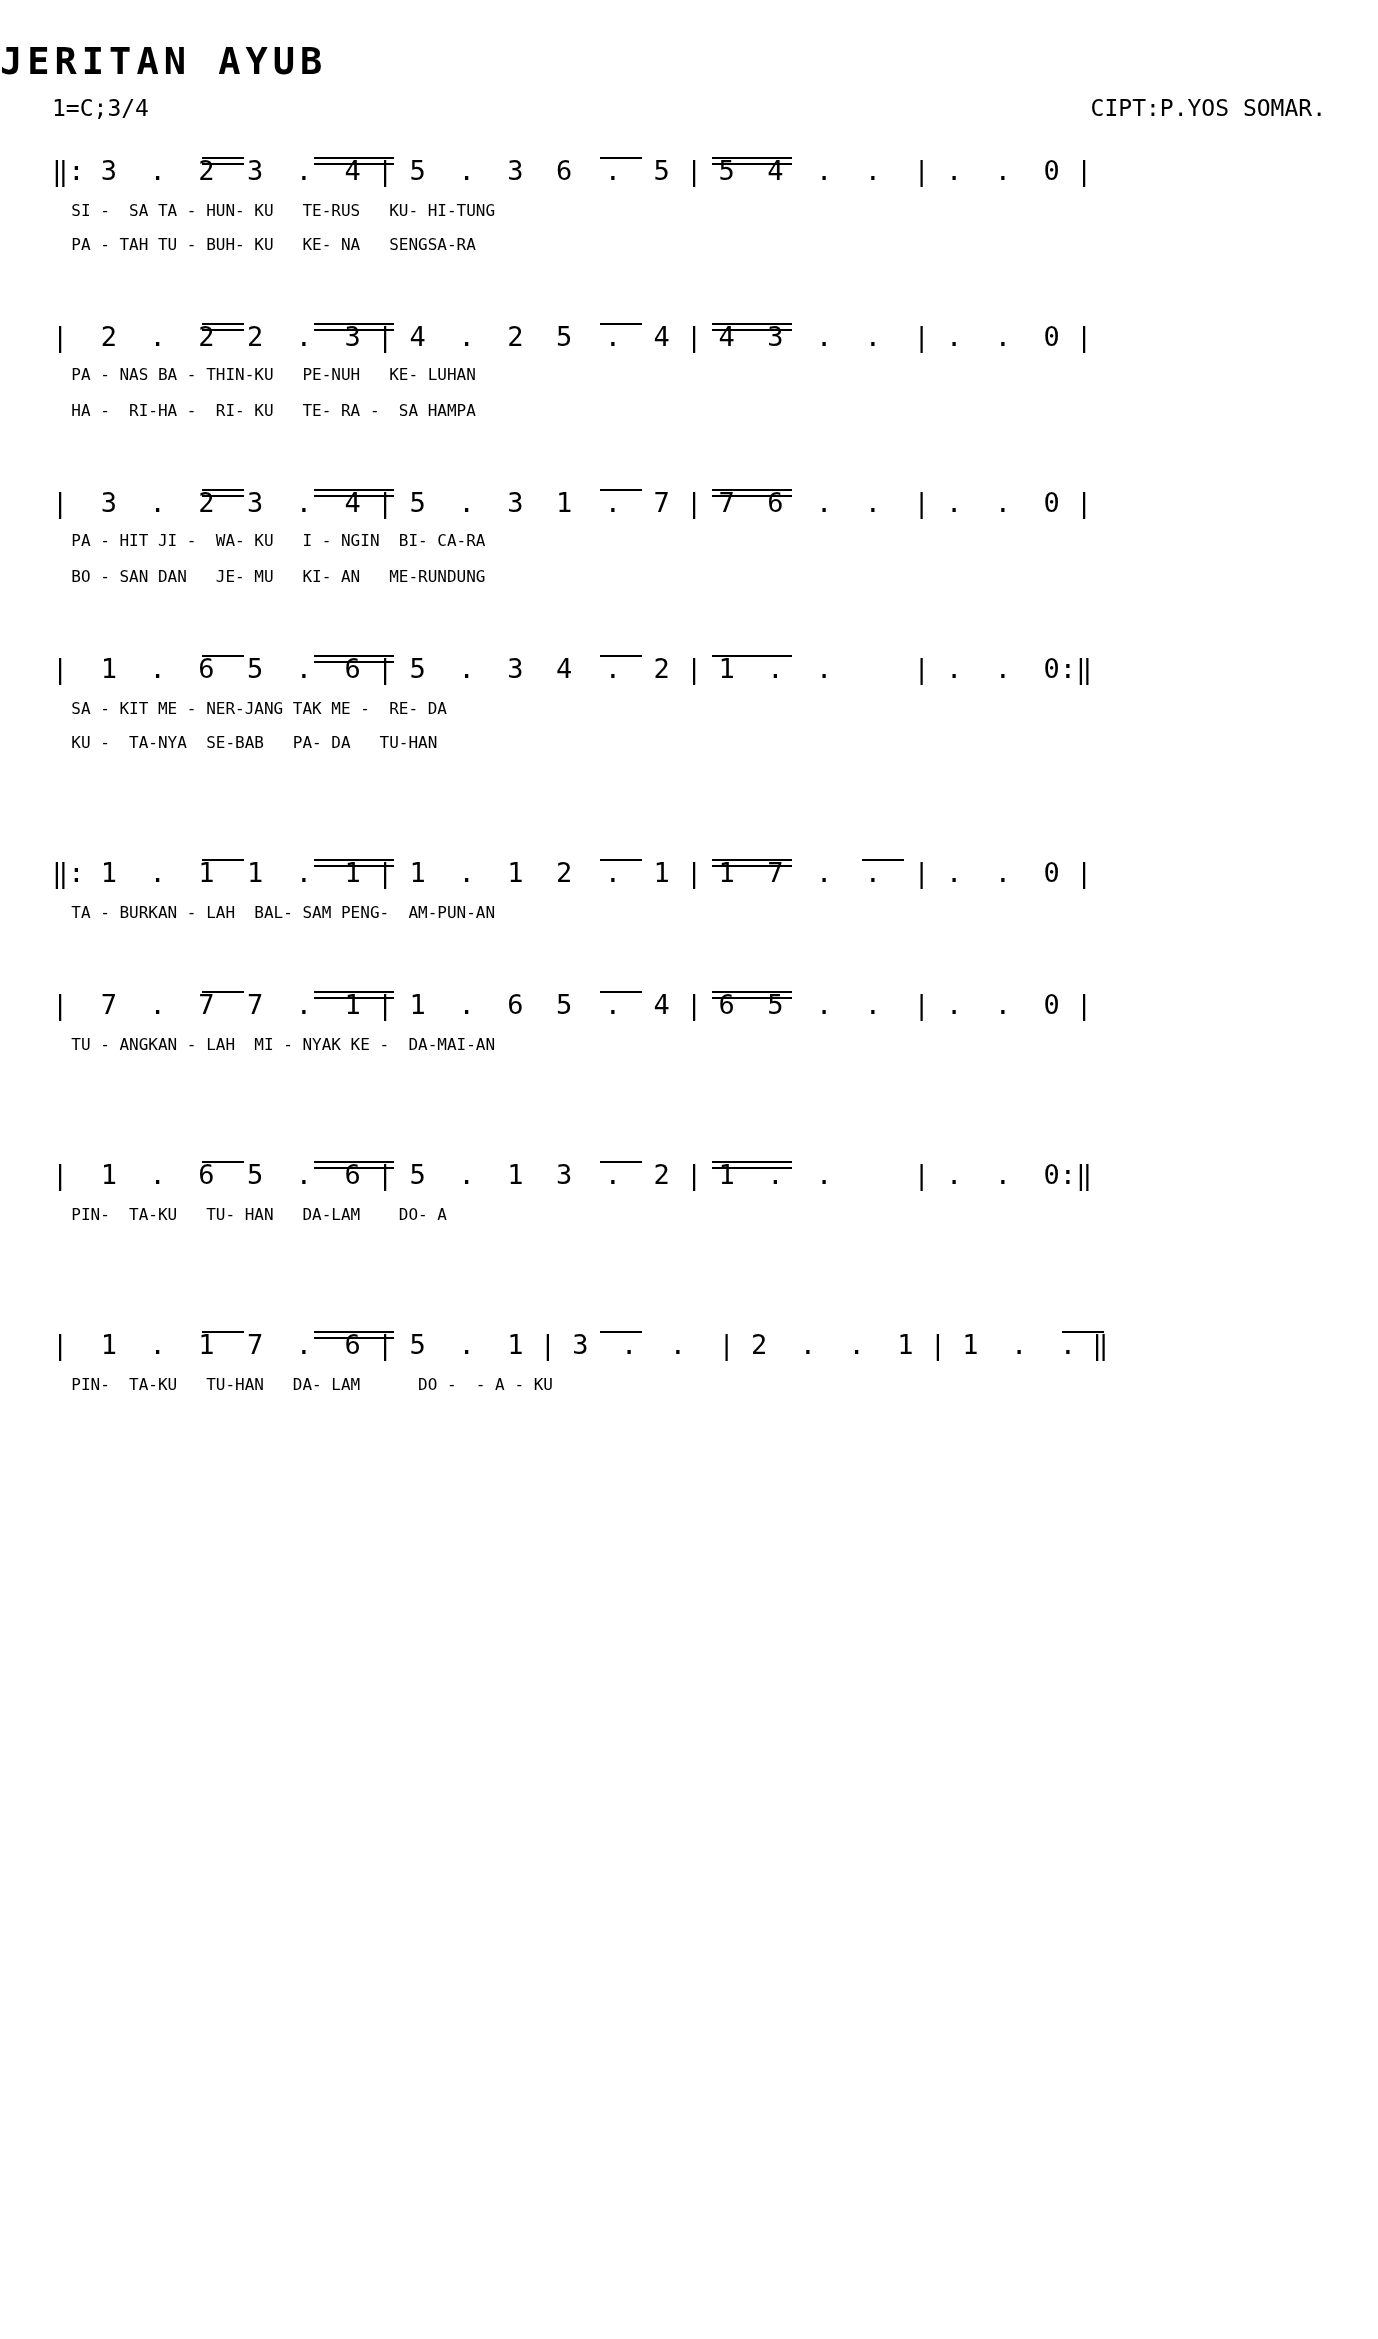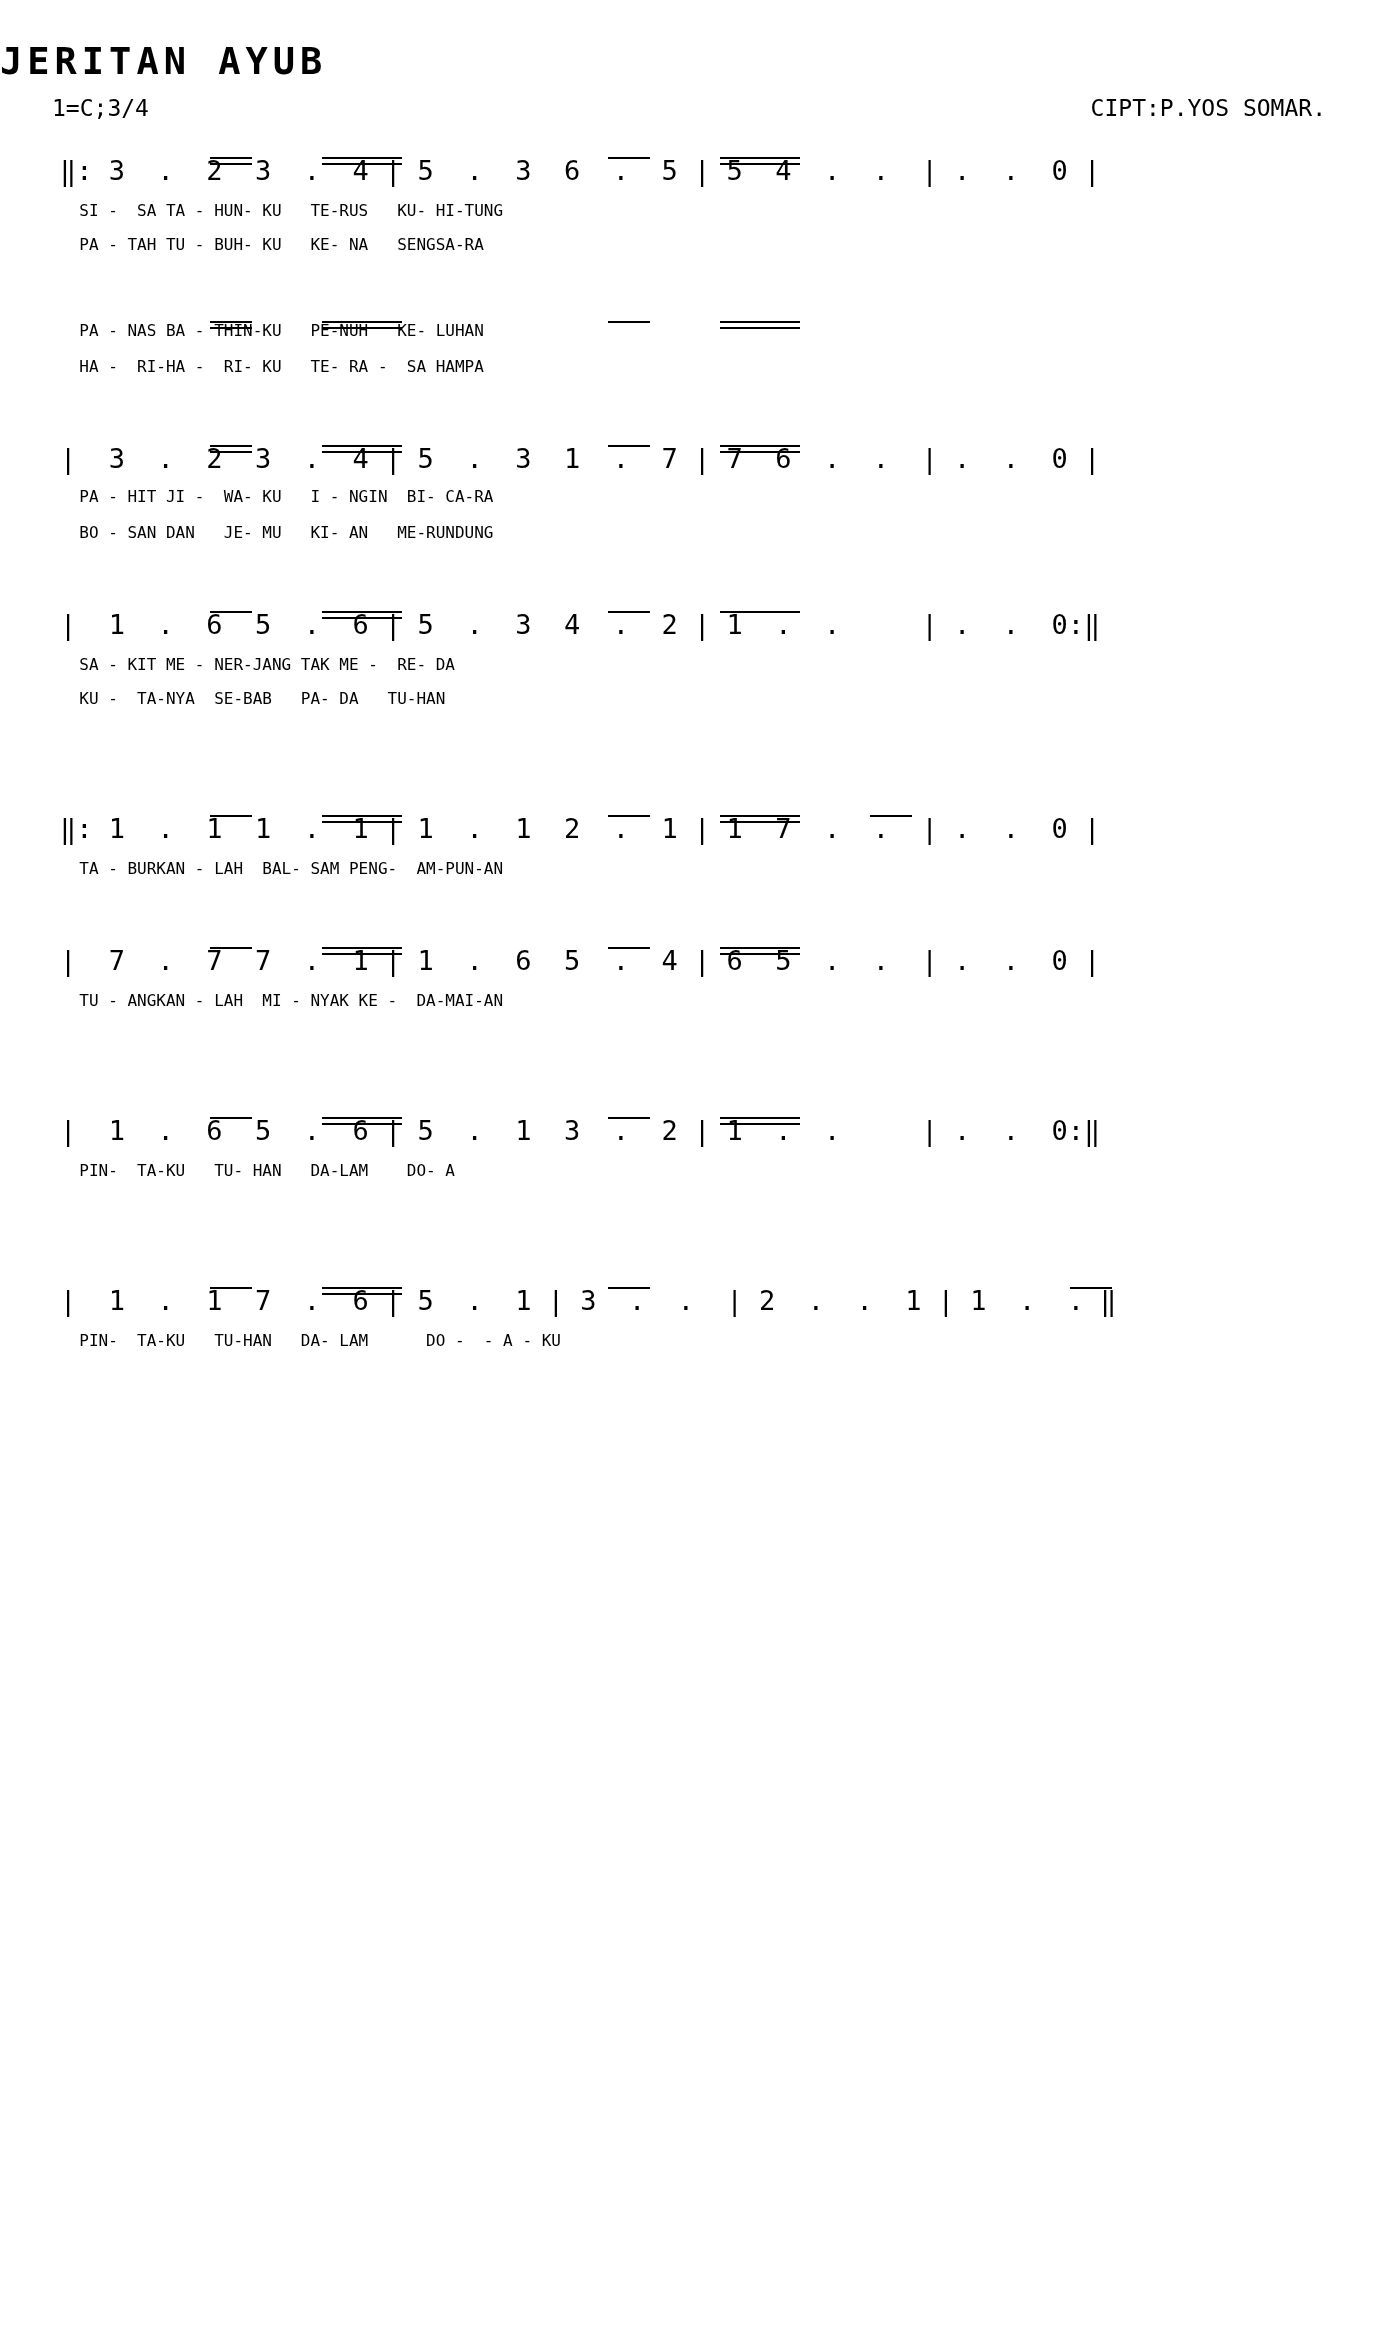--- a/index.html
+++ b/index.html
@@ -53,21 +53,20 @@
     letter-spacing: 0px;
   }
 
   .systems {
     margin-top: 24px;
     padding: 0 52px;
   }
   .system {
     position: relative;
     margin-bottom: 8px;
-    margin-left: 8px;
   }
   .system.gap-big {
     margin-top: 52px;
   }
   .notation {
     position: relative;
     font-family: "DejaVu Sans Mono", monospace;
     font-size: 27px;
     letter-spacing: 0px;
     white-space: pre;
@@ -126,20 +125,21 @@
           <div class="beam" style="left: 262px; top: 14px; width: 80px;"></div>
           <div class="beam" style="left: 548px; top: 8px; width: 42px;"></div>
           <div class="beam" style="left: 660px; top: 8px; width: 80px;"></div>
           <div class="beam" style="left: 660px; top: 14px; width: 80px;"></div>
         </div>
       <div class="lyric">  SI -  SA TA - HUN- KU   TE-RUS   KU- HI-TUNG</div>
       <div class="lyric second">  PA - TAH TU - BUH- KU   KE- NA   SENGSA-RA</div>
     </div>
 
     <div class="system gap-big">
+      <div class="notation">|  2  .  2  2  .  3 | 4  .  2  5  .  4 | 4  3  .  .  | .  .  0 |</div>
       <div class="beams">
           <div class="beam" style="left: 150px; top: 8px; width: 42px;"></div>
           <div class="beam" style="left: 150px; top: 14px; width: 42px;"></div>
           <div class="beam" style="left: 262px; top: 8px; width: 80px;"></div>
           <div class="beam" style="left: 262px; top: 14px; width: 80px;"></div>
           <div class="beam" style="left: 548px; top: 8px; width: 42px;"></div>
           <div class="beam" style="left: 660px; top: 8px; width: 80px;"></div>
           <div class="beam" style="left: 660px; top: 14px; width: 80px;"></div>
         </div>
       <div class="lyric second">  PA - NAS BA - THIN-KU   PE-NUH   KE- LUHAN</div>

